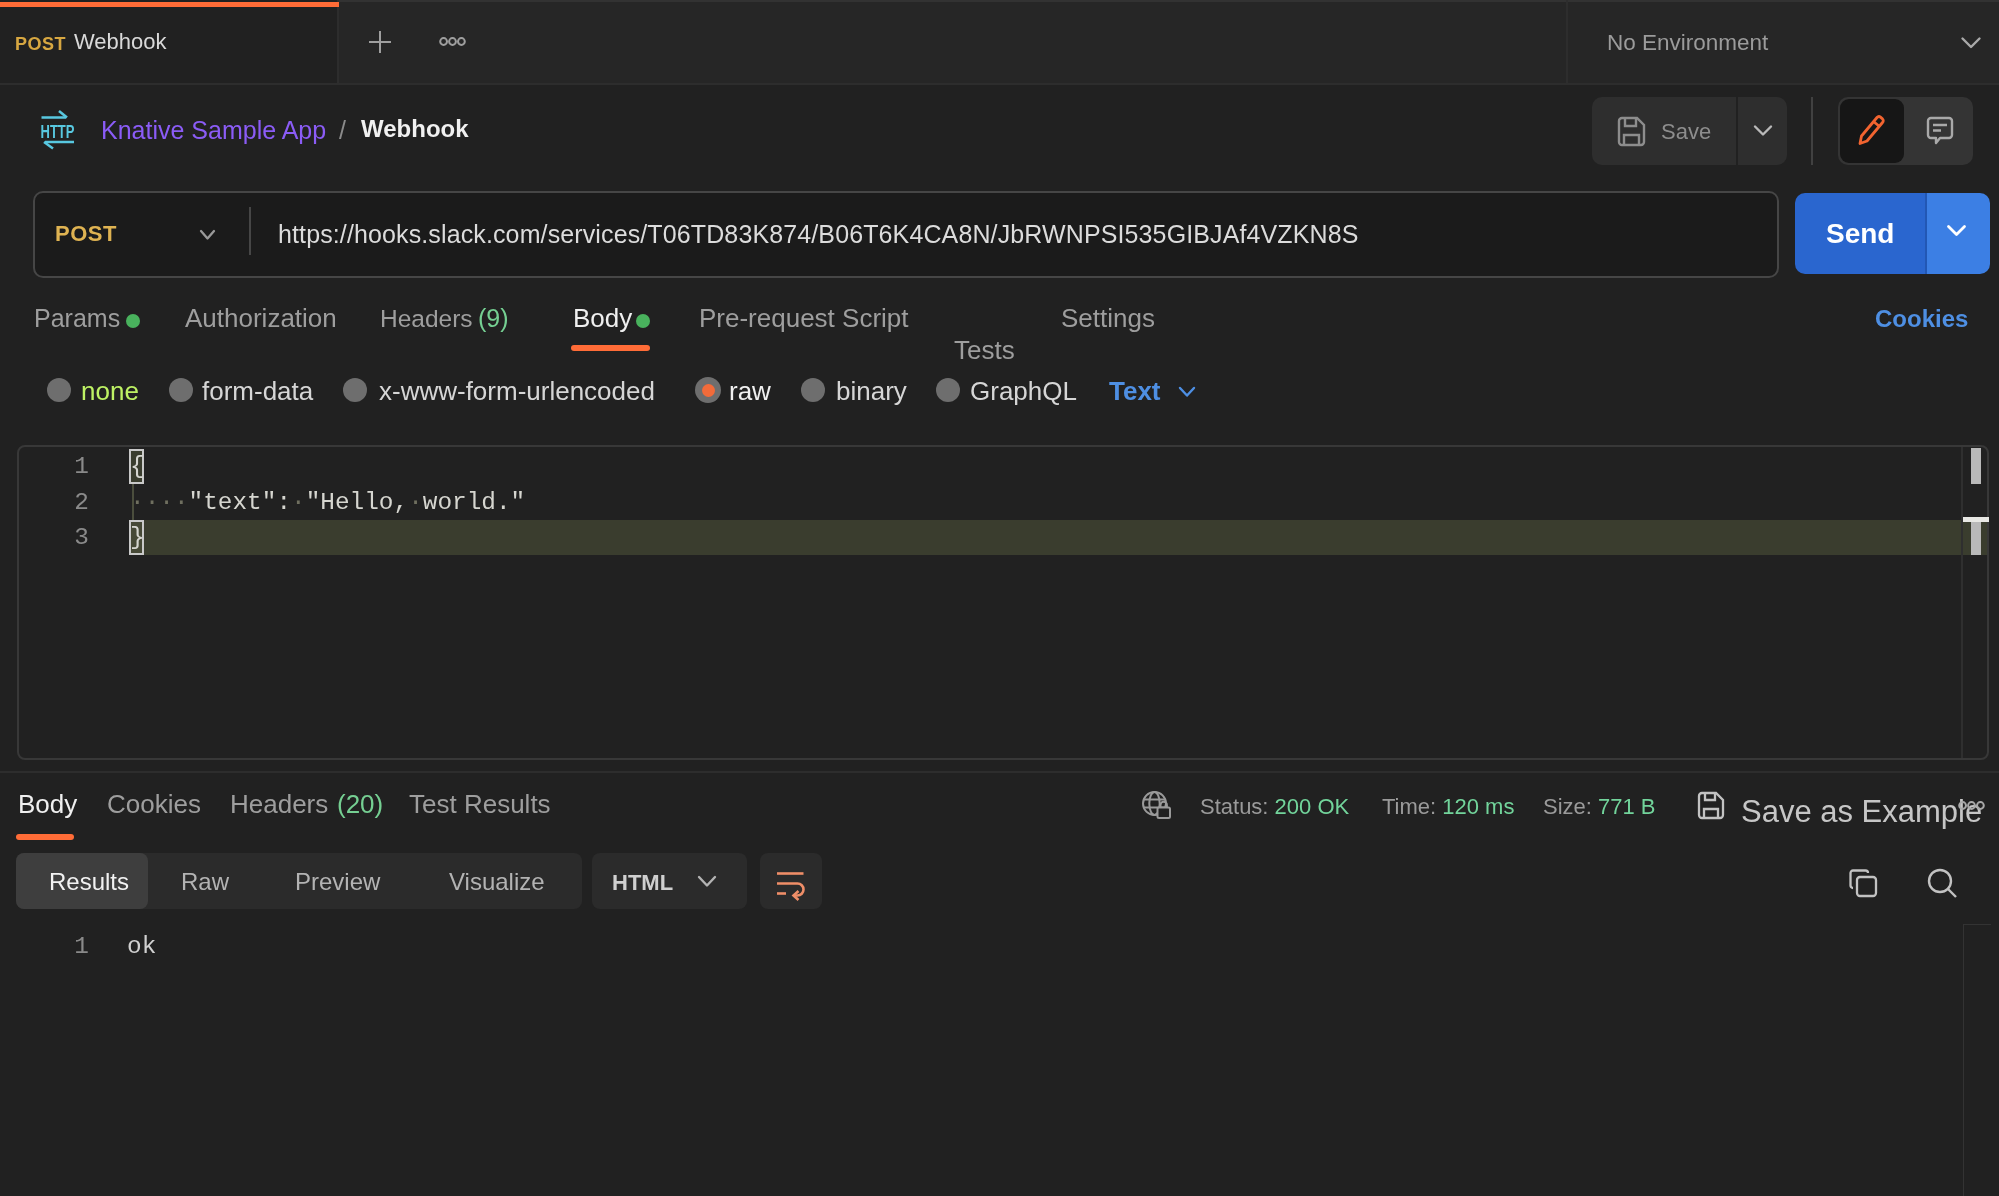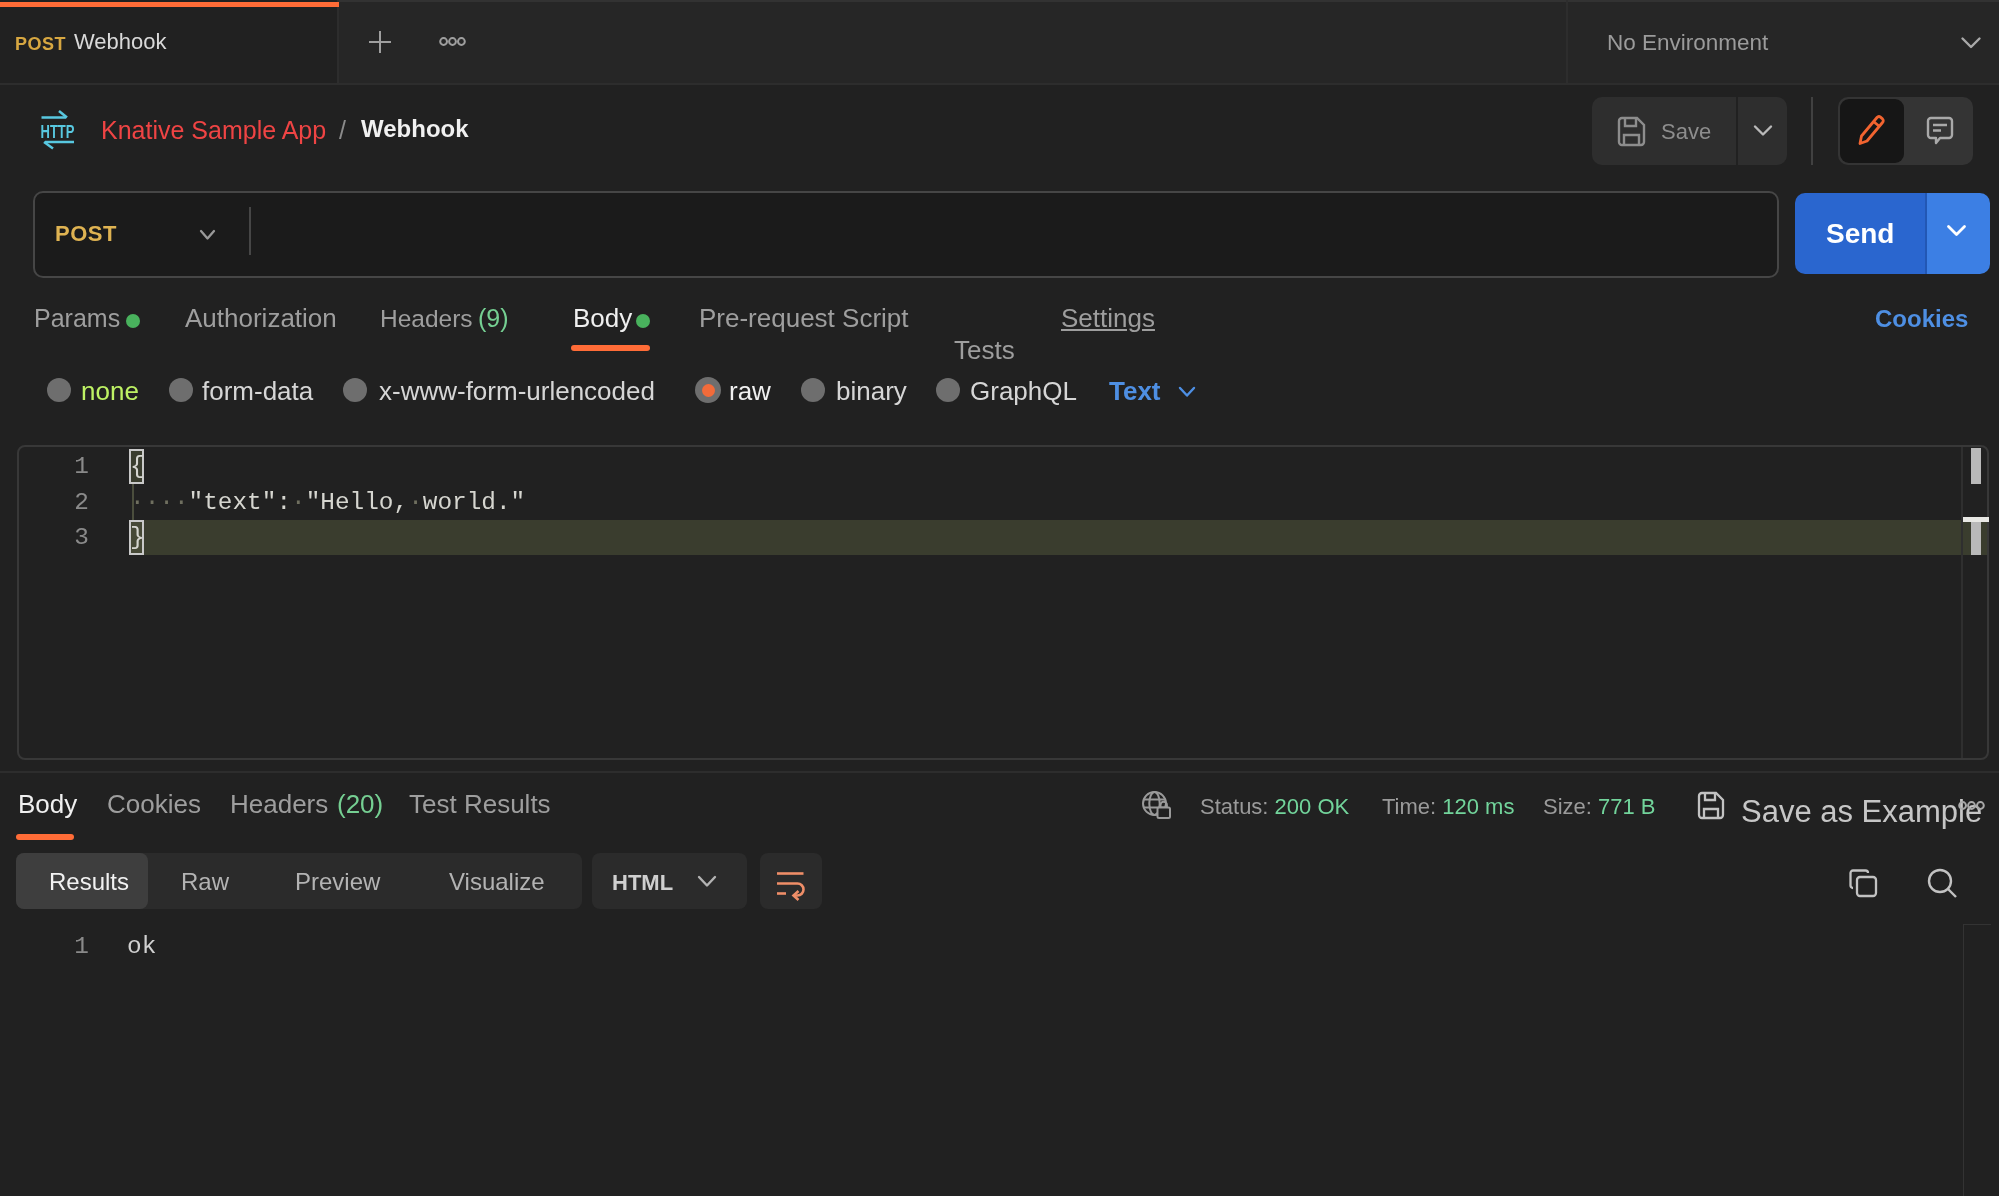--- a/index.html
+++ b/index.html
@@ -36,21 +36,21 @@
 
 <svg class="abs" style="left:40px;top:110px;" width="36" height="40" viewBox="0 0 36 40">
   <g stroke="#58c8e0" stroke-width="2.5" fill="none">
     <path d="M1.5 7.5 H26"></path>
         <path d="M19 1 L27 7.5"></path>
     <path d="M34 32 H5"></path>
         <path d="M13 38.5 L4 32"></path>
   </g>
   <text x="0.5" y="27.5" font-family="Liberation Sans" font-weight="bold" font-size="19" fill="#58c8e0" textLength="34" lengthAdjust="spacingAndGlyphs">HTTP</text>
 </svg>
-<div class="abs txt" style="left:101px;top:115px;font-size:25px;color:#ef4444;">Knative Sample App</div>
+<div class="abs txt" style="left:101px;top:115px;font-size:25px;color:#8b5cf6;">Knative Sample App</div>
 <div class="abs txt" style="left:339px;top:115px;font-size:25px;color:#8b8b8b;">/</div>
 <div class="abs txt" style="left:361px;top:115px;font-size:24px;font-weight:600;color:#f1f1f1;">Webhook</div>
 
 <div class="abs" style="left:1592px;top:97px;width:144px;height:68px;background:#2e2e2e;border-radius:10px 0 0 10px;"></div>
 <div class="abs" style="left:1738px;top:97px;width:49px;height:68px;background:#2e2e2e;border-radius:0 10px 10px 0;"></div>
 <svg class="abs" style="left:1617px;top:116px;" width="29" height="31" viewBox="0 0 29 31">
   <g stroke="#8d8d8d" stroke-width="2.4" fill="none">
     <path d="M2 5 a3 3 0 0 1 3-3 H20 L27 9 V26 a3 3 0 0 1 -3 3 H5 a3 3 0 0 1 -3-3 Z"></path>
     <path d="M8 2 V10 H19 V2"></path>
     <path d="M7 29 V19 H22 V29"></path>
@@ -75,37 +75,38 @@
     <path d="M7 9 H21 M7 14.5 H15"></path>
   </g>
 </svg>
 
 <div class="abs" style="left:33px;top:191px;width:1746px;height:87px;background:#1b1b1b;border:2px solid #464646;border-radius:10px;"></div>
 <div class="abs txt" style="left:55px;top:221px;font-size:22px;font-weight:bold;color:#dfb352;letter-spacing:0.5px;">POST</div>
 <svg class="abs" style="left:199px;top:229px;" width="17" height="13" viewBox="0 0 17 13">
       <path d="M2 2 L8.5 9.5 L15 2" stroke="#9a9a9a" stroke-width="2.3" fill="none" stroke-linecap="round" stroke-linejoin="round"></path>
     </svg>
 <div class="abs" style="left:249px;top:207px;width:2px;height:48px;background:#464646;"></div>
+<div class="abs txt" style="left:278px;top:219px;font-size:25px;color:#dcdcdc;letter-spacing:0.12px;">https://hooks.slack.com/services/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</div>
 <div class="abs" style="left:1795px;top:193px;width:130px;height:81px;background:#2a66cf;border-radius:10px 0 0 10px;"></div>
 <div class="abs" style="left:1925px;top:193px;width:65px;height:81px;background:#3c7fe4;border-radius:0 10px 10px 0;border-left:2px solid #2257b4;"></div>
 <div class="abs txt" style="left:1826px;top:217px;font-size:28px;font-weight:600;color:#ffffff;">Send</div>
 <svg class="abs" style="left:1946px;top:224px;" width="21" height="14" viewBox="0 0 21 14">
       <path d="M2.5 2.5 L10.5 10.5 L18.5 2.5" stroke="#fff" stroke-width="2.8" fill="none" stroke-linecap="round" stroke-linejoin="round"></path>
     </svg>
 
 <div class="abs txt" style="left:34px;top:303px;font-size:25px;color:#9e9e9e;">Params</div>
 <div class="abs" style="left:125.5px;top:314px;width:14px;height:14px;border-radius:50%;background:#49b25d;"></div>
 <div class="abs txt" style="left:185px;top:303px;font-size:26px;color:#9e9e9e;">Authorization</div>
 <div class="abs txt" style="left:380px;top:304px;font-size:24.5px;color:#9e9e9e;">Headers</div>
 <div class="abs txt" style="left:478px;top:303px;font-size:25px;color:#75cf92;">(9)</div>
 <div class="abs txt" style="left:573px;top:303px;font-size:26px;color:#f0f0f0;">Body</div>
 <div class="abs" style="left:636px;top:314px;width:14px;height:14px;border-radius:50%;background:#49b25d;"></div>
 <div class="abs txt" style="left:699px;top:303px;font-size:26px;color:#9e9e9e;">Pre-request Script</div>
 <div class="abs txt" style="left:954px;top:303px;font-size:26px;color:#9e9e9e;margin-top:32px;">Tests</div>
-<div class="abs txt" style="left:1061px;top:303px;font-size:26px;color:#9e9e9e;text-decoration:underline;">Settings</div>
+<div class="abs txt" style="left:1061px;top:303px;font-size:26px;color:#9e9e9e;">Settings</div>
 <div class="abs txt" style="left:1875px;top:305px;font-size:24px;font-weight:600;color:#4e8fe3;">Cookies</div>
 <div class="abs" style="left:571px;top:345px;width:79px;height:6px;background:#ff6c37;border-radius:3px;"></div>
 
 <div class="abs" style="left:47px;top:378px;width:24px;height:24px;border-radius:50%;background:#6e6e6e;"></div>
 <div class="abs txt" style="left:81px;top:376px;font-size:26px;color:#bef264;">none</div>
 <div class="abs" style="left:169px;top:378px;width:24px;height:24px;border-radius:50%;background:#6e6e6e;"></div>
 <div class="abs txt" style="left:202px;top:376px;font-size:26px;color:#d6d6d6;">form-data</div>
 <div class="abs" style="left:343px;top:378px;width:24px;height:24px;border-radius:50%;background:#6e6e6e;"></div>
 <div class="abs txt" style="left:379px;top:376px;font-size:26px;color:#d6d6d6;">x-www-form-urlencoded</div>
 <div class="abs" style="left:695px;top:377px;width:26px;height:26px;border-radius:50%;background:#6e6e6e;"></div>

